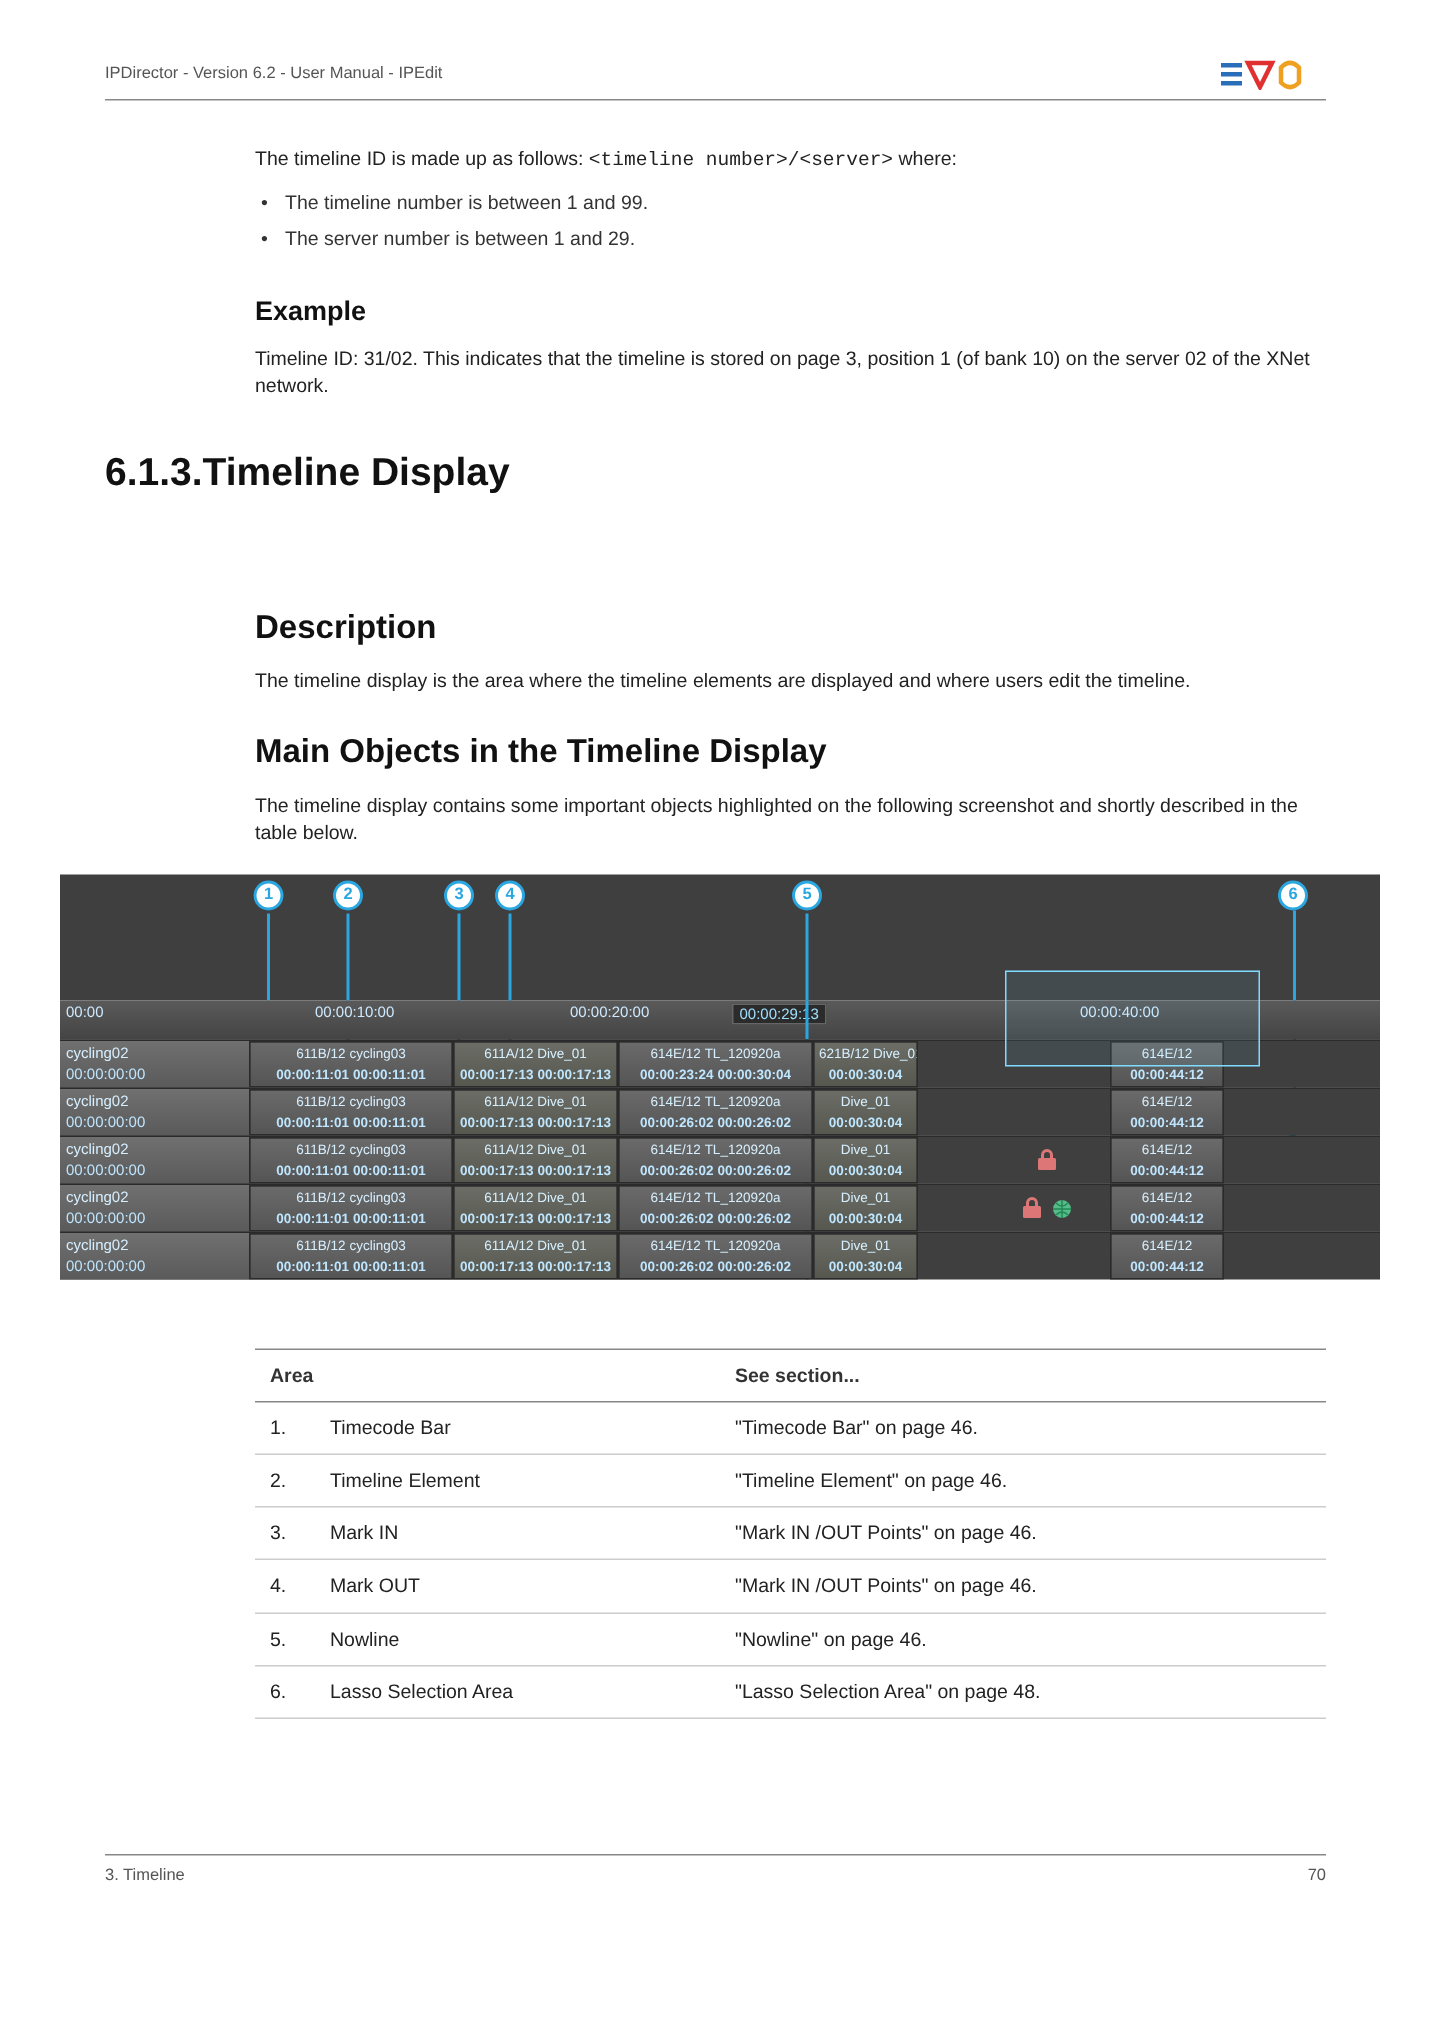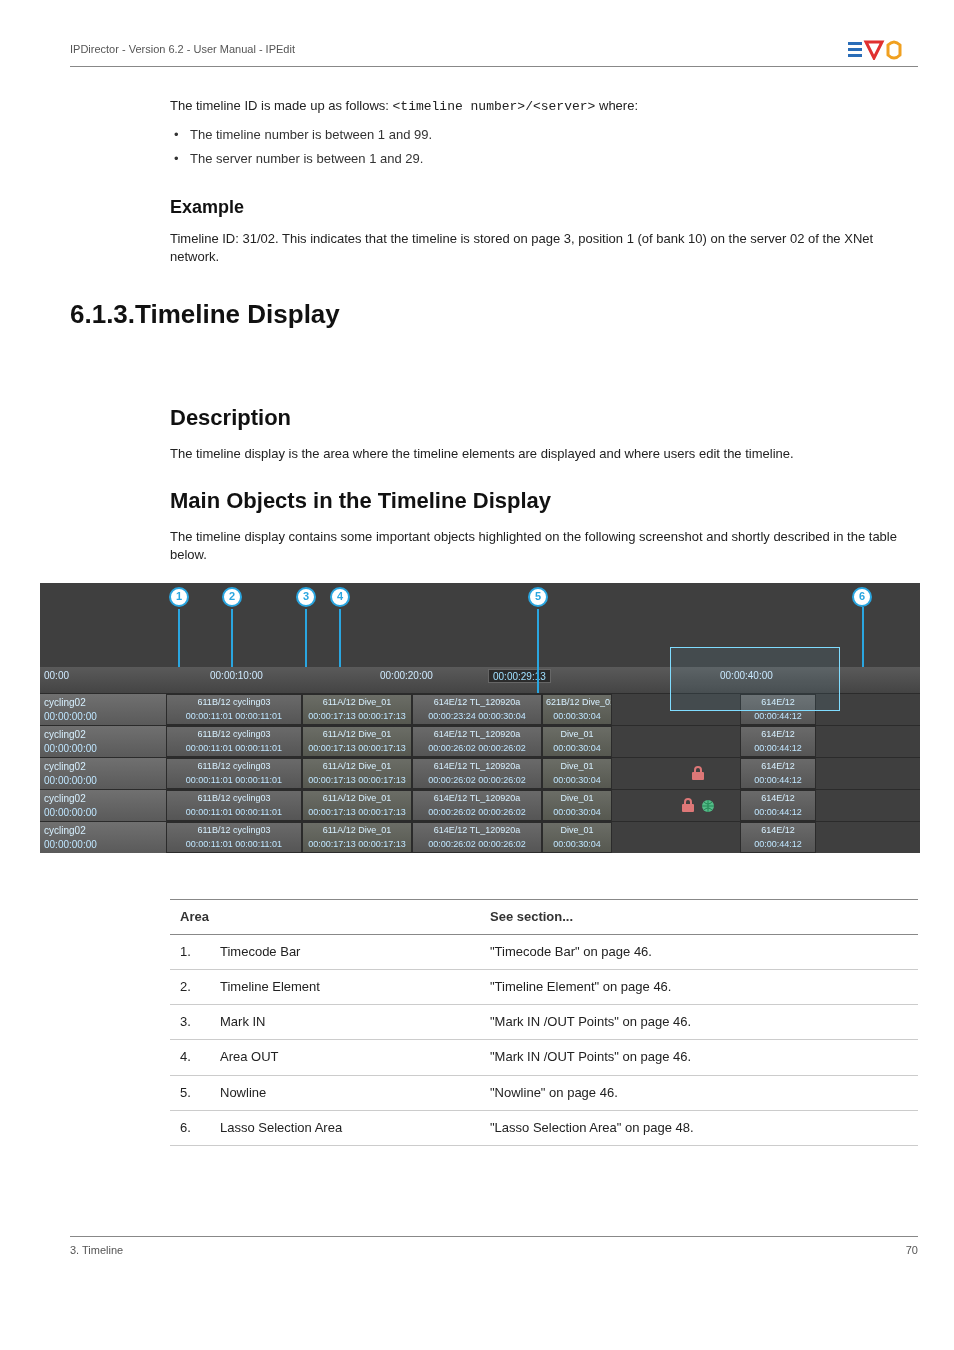--- a/index.html
+++ b/index.html
@@ -5,21 +5,21 @@
   * { box-sizing: border-box; margin: 0; padding: 0; }
   body {
     font-family: Arial, Helvetica, sans-serif;
     color: #333;
     background: #fff;
     width: 954px;
     margin: 0 auto;
     font-size: 13px;
     line-height: 1.4;
   }
-  .page { padding: 0 36px 0 70px; }
+  .page { padding: 0 70px 0 70px; }
   .header-row {
     display: flex;
     justify-content: space-between;
     align-items: center;
     padding-top: 40px;
     padding-bottom: 6px;
     border-bottom: 1px solid #888;
   }
   .header-text { font-size: 11px; color: #555; }
   .logo-svg { display: block; }
@@ -88,21 +88,21 @@
     padding: 1px 3px;
     display: flex;
     flex-direction: column;
     justify-content: space-between;
     white-space: nowrap;
     text-align: center;
   }
   .clip-a { background: linear-gradient(#6a6a6a,#555); }
   .clip-b { background: linear-gradient(#6b6d66,#565850); }
   .clip-text-top { color: #d7f0ff; }
-  .clip-text-bot { color: #bfe6ff; }
+  .clip-text-bot { color: #bfe6ff; font-weight: bold; }
   .nowline {
     position: absolute; top: 0; bottom: 0; width: 2px; background: #2aa6e0;
     left: 445px;
   }
   .nowline-box {
     position: absolute;
     top: 2px;
     left: 448px;
     height: 14px;
     padding: 0 4px;
@@ -389,21 +389,21 @@
           <td class="name">Timeline Element</td>
           <td>"Timeline Element" on page 46.</td>
         </tr>
         <tr>
           <td class="num">3.</td>
           <td class="name">Mark IN</td>
           <td>"Mark IN /OUT Points" on page 46.</td>
         </tr>
         <tr>
           <td class="num">4.</td>
-          <td class="name">Area OUT</td>
+          <td class="name">Mark OUT</td>
           <td>"Mark IN /OUT Points" on page 46.</td>
         </tr>
         <tr>
           <td class="num">5.</td>
           <td class="name">Nowline</td>
           <td>"Nowline" on page 46.</td>
         </tr>
         <tr>
           <td class="num">6.</td>
           <td class="name">Lasso Selection Area</td>

